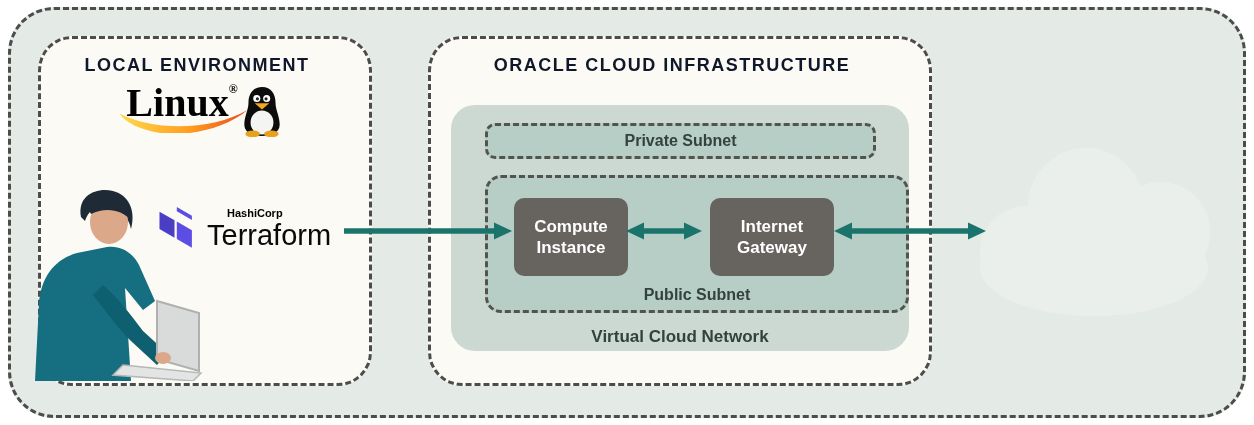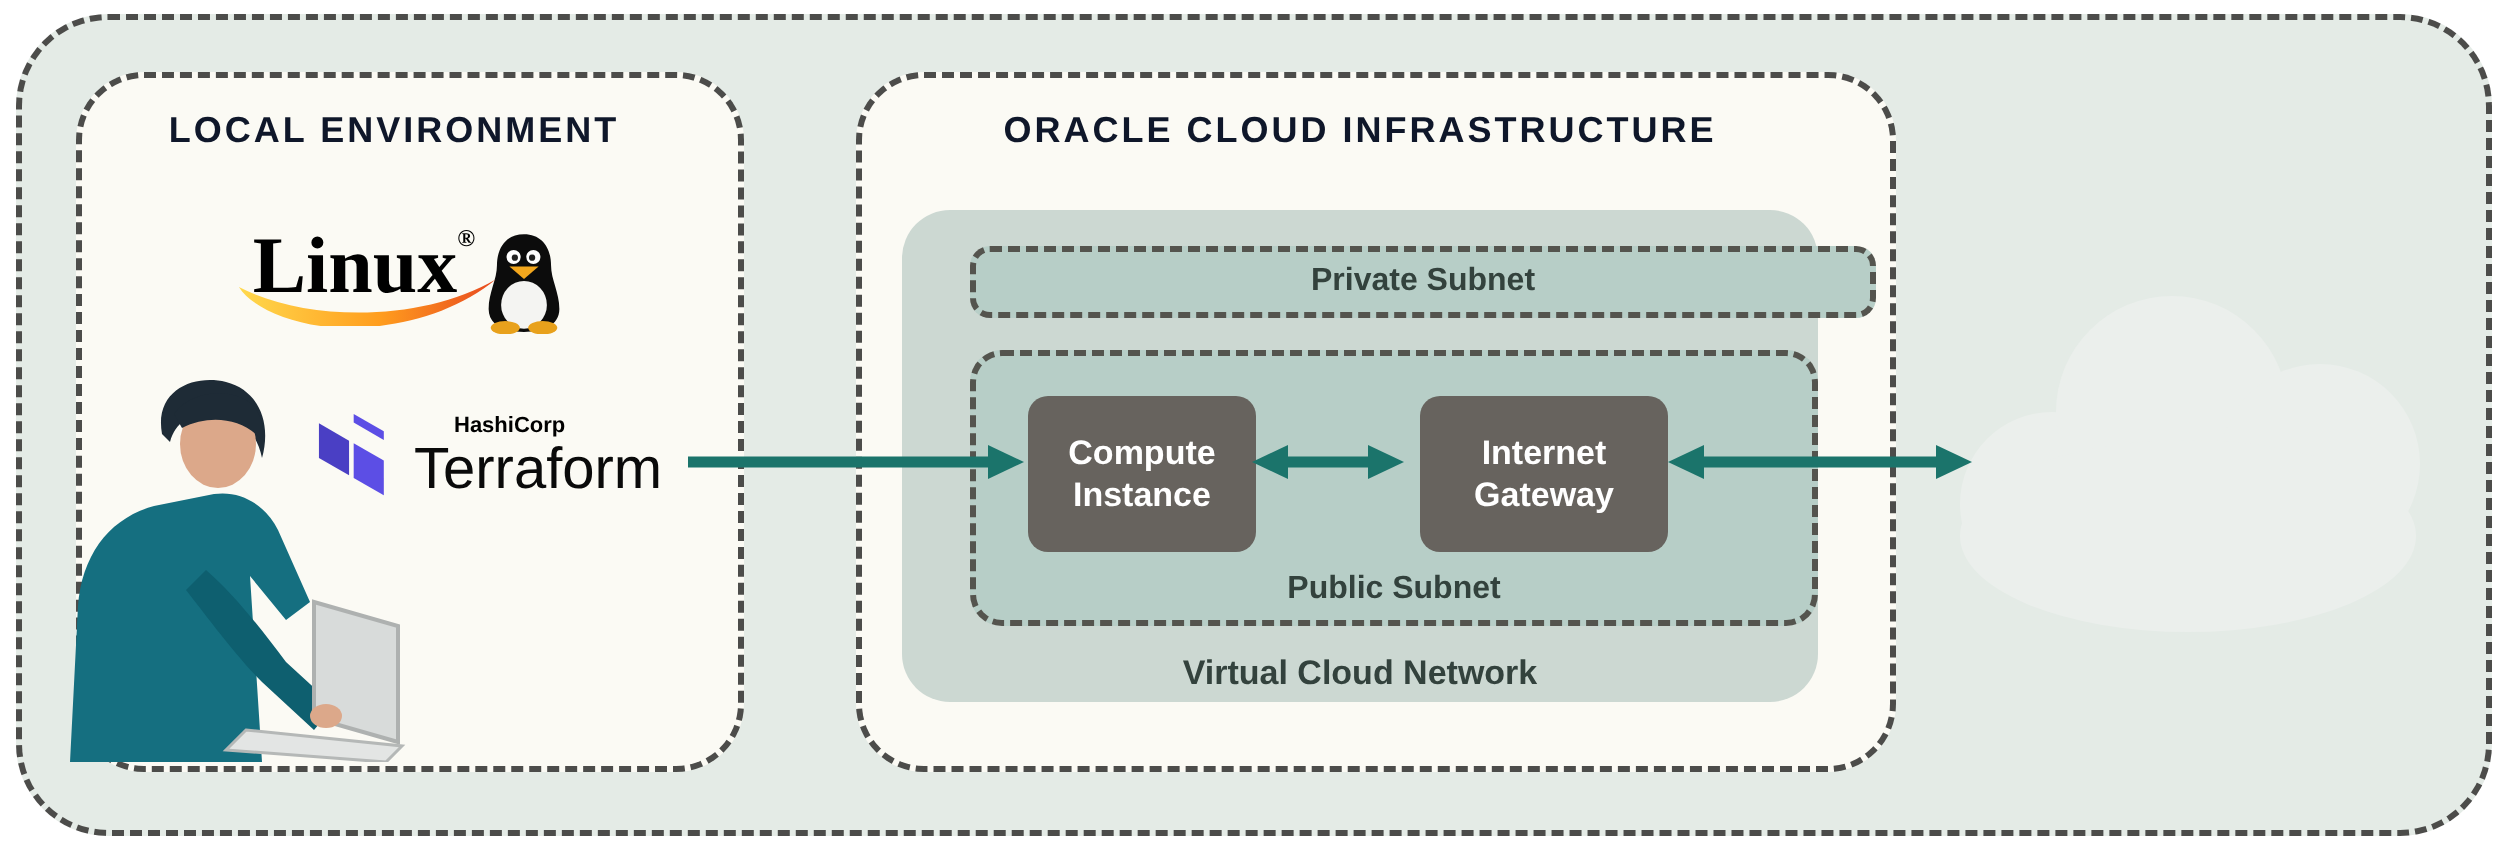--- a/index.html
+++ b/index.html
@@ -15,29 +15,29 @@
     position:absolute;left:8px;top:7px;width:1232px;height:405px;
     background:#e4ebe6;border:3px dashed #4c4c4a;border-radius:46px;
   }
 
   
   .panel{
     position:absolute;background:#fbfaf4;
     border:3px dashed #4c4c4a;border-radius:34px;
   }
   .panel-local{left:38px;top:36px;width:328px;height:344px;}
-  .panel-oci{left:428px;top:36px;width:498px;height:344px;padding-left:16px;}
+  .panel-oci{left:428px;top:36px;width:498px;height:344px;}
   .panel-title{
     position:absolute;top:16px;left:0;right:16px;text-align:center;
     font-size:18px;font-weight:bold;letter-spacing:1.5px;color:#0f172a;
   }
 
   
   .linux{position:absolute;left:0;right:0;top:44px;height:80px;
-    display:flex;justify-content:center;align-items:flex-start;margin-top:30px;}
+    display:flex;justify-content:center;align-items:flex-start;}
   .linux-word{position:relative;display:inline-block;}
   .linux-text{
     position:relative;z-index:1;
     font-family:"Liberation Serif",serif;font-weight:bold;
     font-size:40px;color:#000;line-height:1;
   }
   .linux-text sup{font-size:12px;vertical-align:top;}
   .linux-swoosh{position:absolute;left:-8px;bottom:-10px;width:118%;height:26px;z-index:0;}
   .tux{margin-left:2px;margin-top:2px;}
 
@@ -53,21 +53,21 @@
   
   .vcn{
     position:absolute;left:20px;top:66px;width:458px;height:246px;
     background:#ccd8d2;border-radius:24px;
   }
   .vcn-label{
     position:absolute;left:0;right:0;bottom:4px;text-align:center;
     font-size:17px;font-weight:bold;color:#33423d;
   }
   .subnet{position:absolute;background:#b7cec7;border:3px dashed #54544e;box-sizing:border-box;}
-  .subnet-private{left:34px;top:18px;width:453px;height:36px;border-radius:10px;}
+  .subnet-private{left:34px;top:18px;width:391px;height:36px;border-radius:10px;}
   .subnet-private-label{
     position:absolute;inset:0;display:flex;align-items:center;justify-content:center;
     font-size:16px;font-weight:bold;color:#33423d;
   }
   .subnet-public{left:34px;top:70px;width:424px;height:138px;border-radius:16px;}
   .subnet-public-label{
     position:absolute;left:0;right:0;bottom:6px;text-align:center;
     font-size:16px;font-weight:bold;color:#33423d;
   }
   .node{

